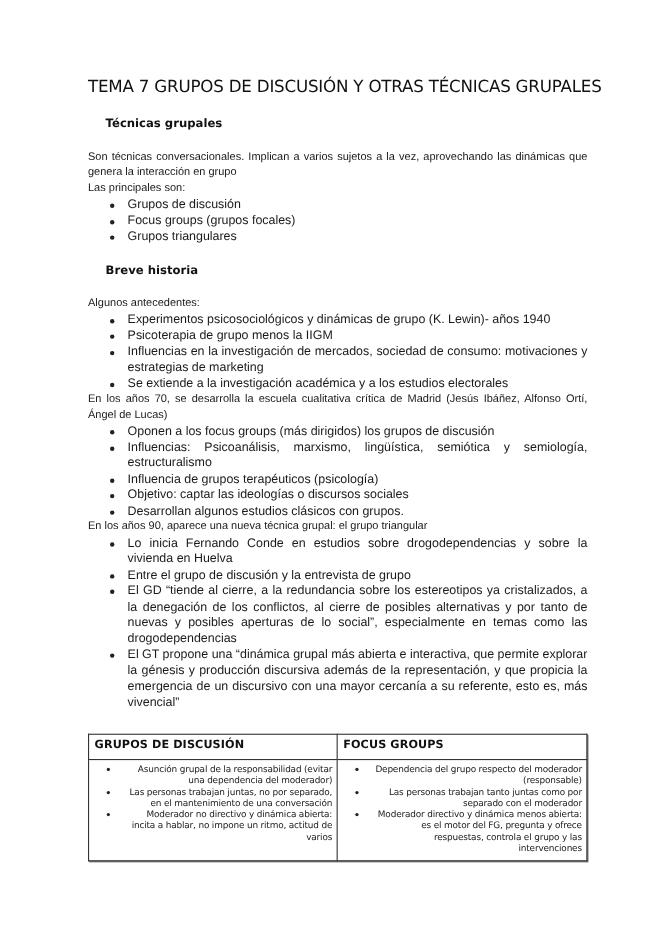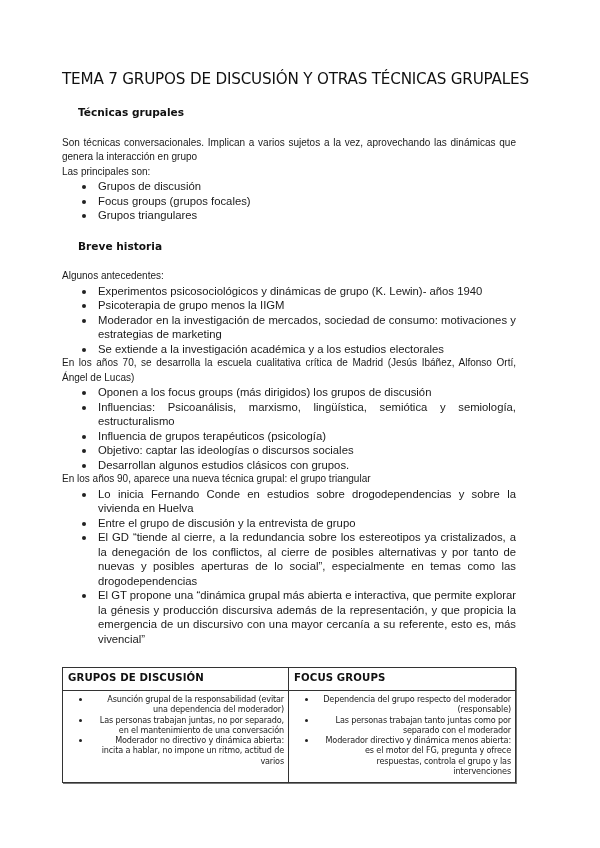--- a/index.html
+++ b/index.html
@@ -1,20 +1,20 @@
 <!DOCTYPE html>
 <html><head>
 <meta charset="utf-8">
 <style>
   html, body { margin: 0; padding: 0; background: #ffffff; }
   body {
     width: 600px; height: 848px; position: relative; overflow: hidden;
     font-family: "Liberation Sans", sans-serif; color: #1a1a1a;
   }
-  .page { position: absolute; left: 62px; top: 70px; width: 454px; }
+  .page { position: absolute; left: 80px; top: 70px; width: 454px; }
   .title {
     font-family: "DejaVu Sans", sans-serif; font-size: 15.2px; font-weight: normal;
     letter-spacing: -0.2px; margin: 0; line-height: 19px; white-space: nowrap; color: #111;
   }
   .h2 {
     font-family: "DejaVu Sans", sans-serif; font-weight: bold; font-size: 10.6px;
     line-height: 14.5px; margin: 16px; color: #111;
   }
   p.body { font-size: 10px; line-height: 14.5px; margin: 0; text-align: justify; }
   ul.bul { list-style: none; margin: 0; padding: 0 0 0 36px; }
@@ -68,21 +68,21 @@
       <li>Grupos triangulares</li>
     </ul>
   </div>
 
   <div>
     <h2 class="h2">Breve historia</h2>
     <p class="body">Algunos antecedentes:</p>
     <ul class="bul">
       <li>Experimentos psicosociológicos y dinámicas de grupo (K. Lewin)- años 1940</li>
       <li>Psicoterapia de grupo menos la IIGM</li>
-      <li>Moderador en la investigación de mercados, sociedad de consumo: motivaciones y estrategias de marketing</li>
+      <li>Influencias en la investigación de mercados, sociedad de consumo: motivaciones y estrategias de marketing</li>
       <li>Se extiende a la investigación académica y a los estudios electorales</li>
     </ul>
     <p class="body">En los años 70, se desarrolla la escuela cualitativa crítica de Madrid (Jesús Ibáñez, Alfonso Ortí, Ángel de Lucas)</p>
     <ul class="bul">
       <li>Oponen a los focus groups (más dirigidos) los grupos de discusión</li>
       <li>Influencias: Psicoanálisis, marxismo, lingüística, semiótica y semiología, estructuralismo</li>
       <li>Influencia de grupos terapéuticos (psicología)</li>
       <li>Objetivo: captar las ideologías o discursos sociales</li>
       <li>Desarrollan algunos estudios clásicos con grupos.</li>
     </ul>

